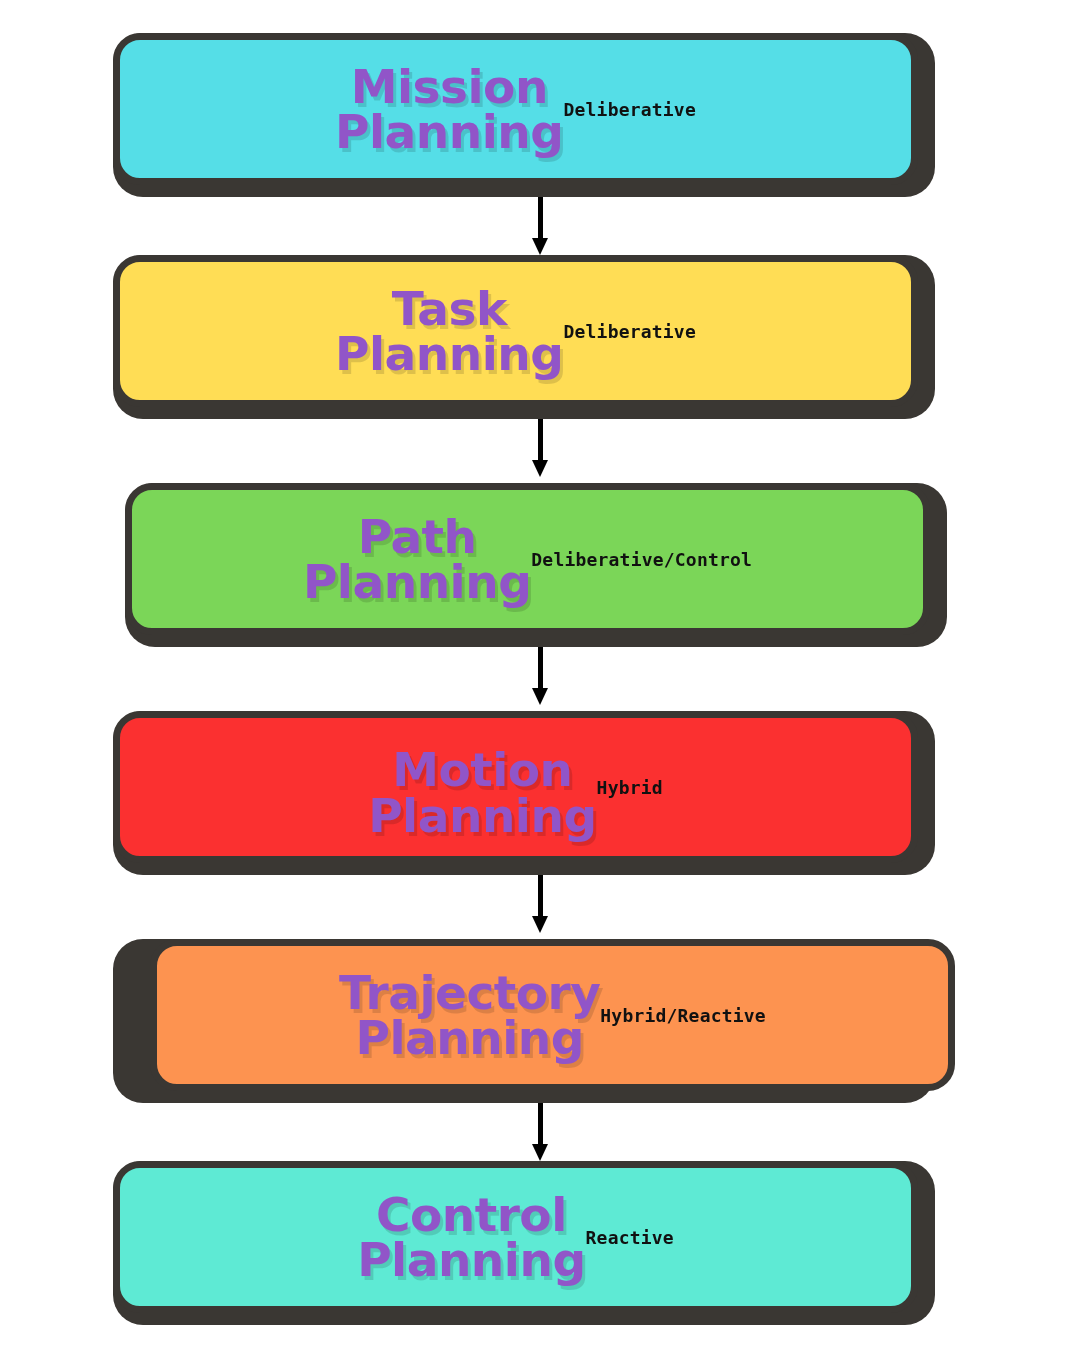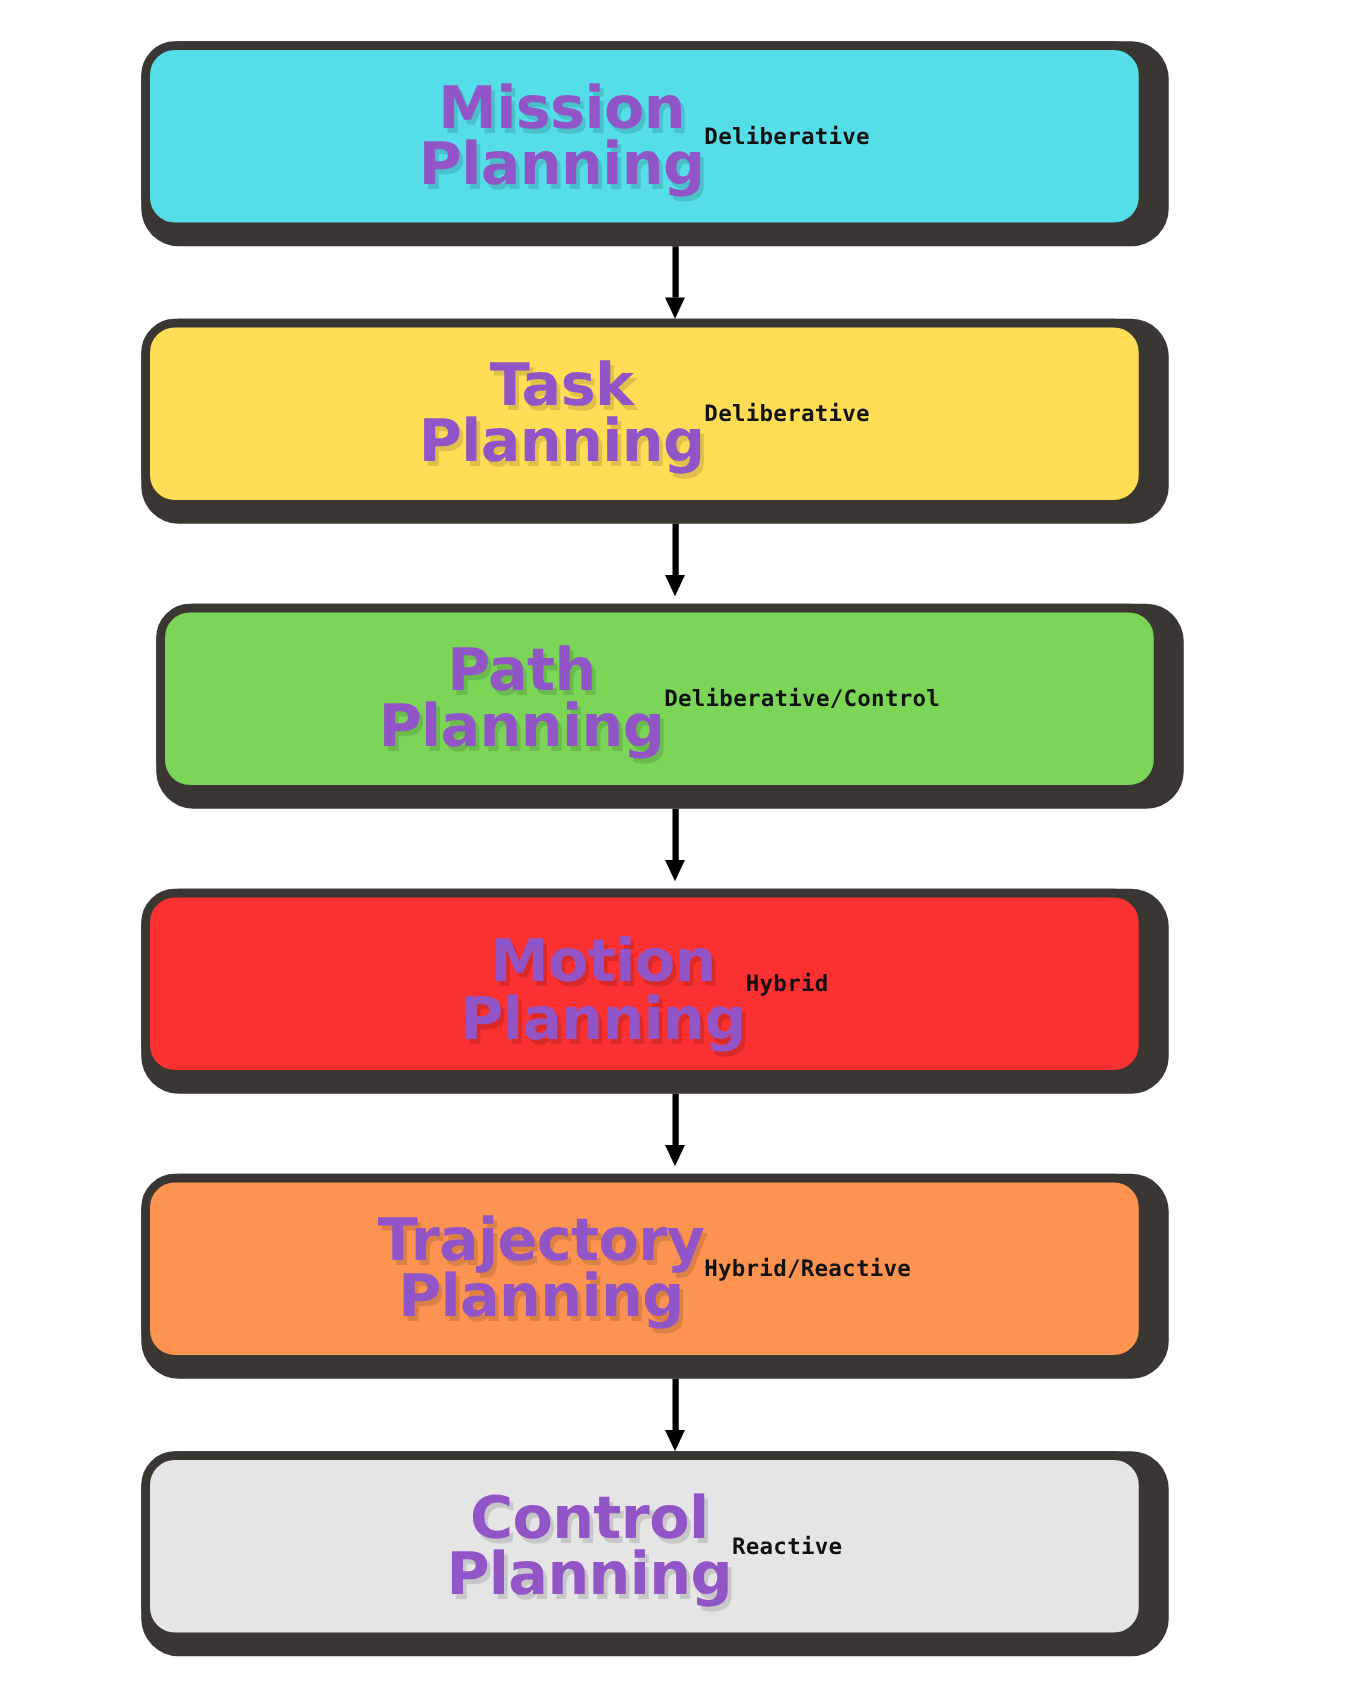--- a/index.html
+++ b/index.html
@@ -143,33 +143,33 @@
       <div class="card-subtitle">Hybrid</div>
     </div>
   </div>
 
   <div class="arrow" style="top:875px;height:58px;">
     <div class="arrow-shaft" style="height:41px;"></div>
     <div class="arrow-head" style="top:41px;"></div>
   </div>
 
   <div class="card" style="top: 939px; background-color: rgb(58, 55, 51);">
-    <div class="card-face" id="face-4" style="background-color: rgb(253, 147, 80);">
+    <div class="card-face" id="face-4" style="background-color: rgb(253, 147, 80); margin-left: 37px;">
       <div class="card-title" style="color: rgb(145, 85, 200);">Trajectory
 Planning</div>
       <div class="card-subtitle">Hybrid/Reactive</div>
     </div>
   </div>
 
   <div class="arrow" style="top:1103px;height:58px;">
     <div class="arrow-shaft" style="height:41px;"></div>
     <div class="arrow-head" style="top:41px;"></div>
   </div>
 
   <div class="card" style="top: 1161px; background-color: rgb(58, 55, 51);">
-    <div class="card-face" id="face-5" style="background-color: #e5e5e5;">
+    <div class="card-face" id="face-5" style="background-color: #5eead4;">
       <div class="card-title" style="color: rgb(145, 85, 200);">Control
 Planning</div>
       <div class="card-subtitle">Reactive</div>
     </div>
   </div>
 
 </div>
 
 </body></html>

